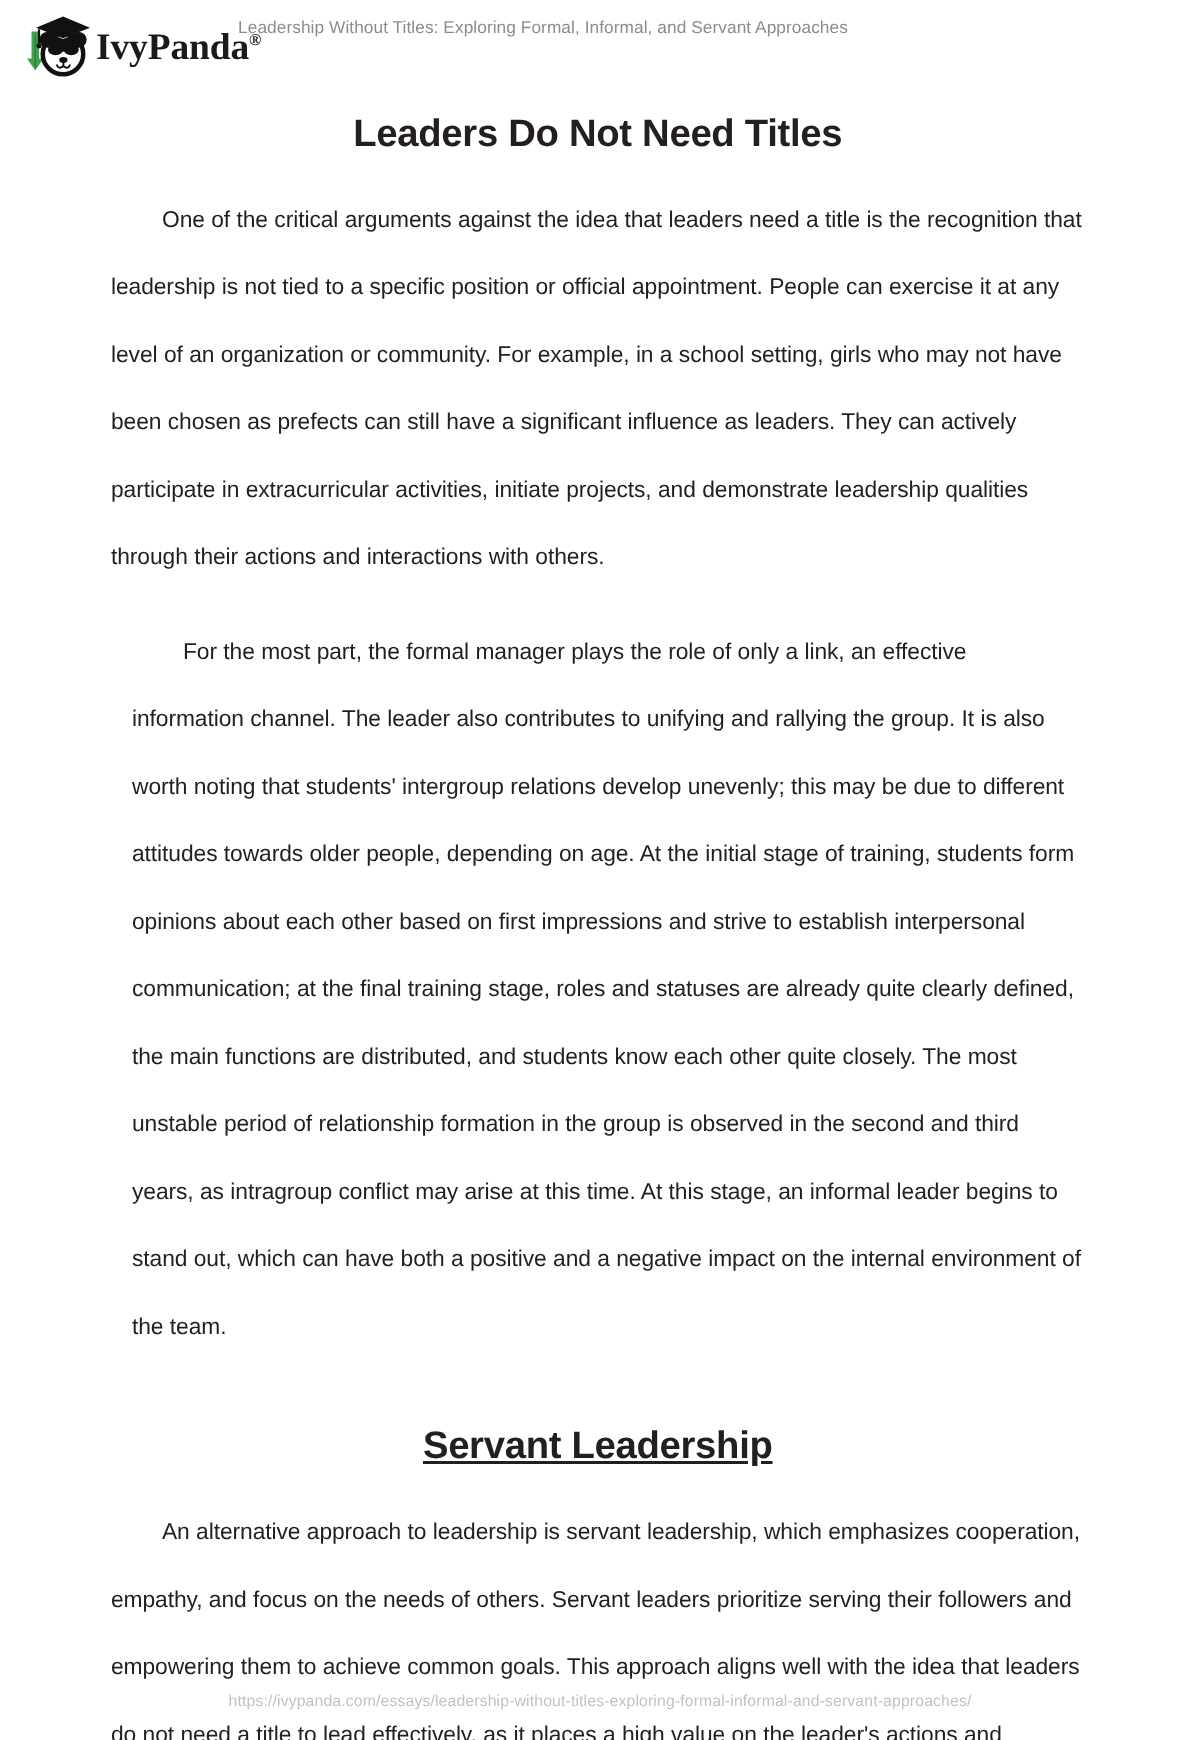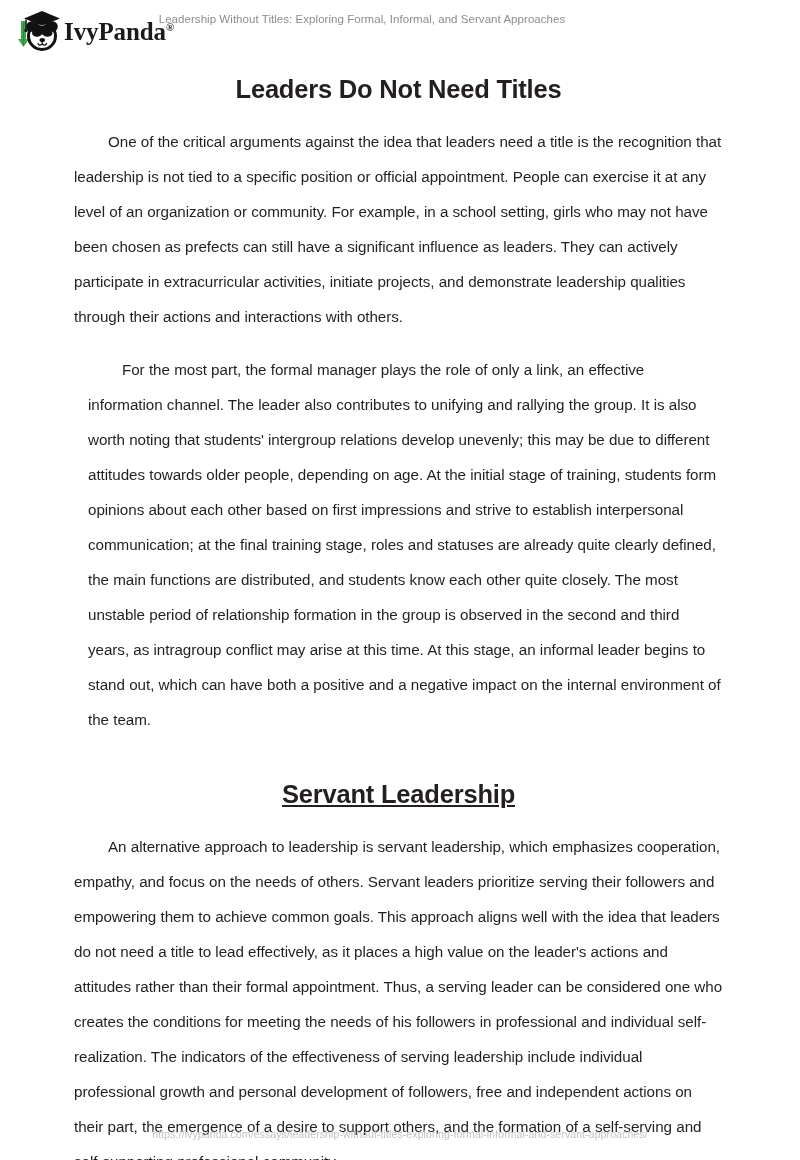--- a/index.html
+++ b/index.html
@@ -103,21 +103,21 @@
     margin-top: 10px;
   }
 
   h1.section-heading.second {
     margin-top: 42px;
     text-decoration: underline;
   }
 
   p.body-text {
     font-size: 15.2px;
-    line-height: 35px;
+    line-height: 45px;
     color: #231f20;
     margin: 0;
     padding: 0;
     text-indent: 34px;
     letter-spacing: -0.05px;
     word-spacing: 0.1px;
   }
 
   p.body-text.after-heading {
     margin-top: 18px;

